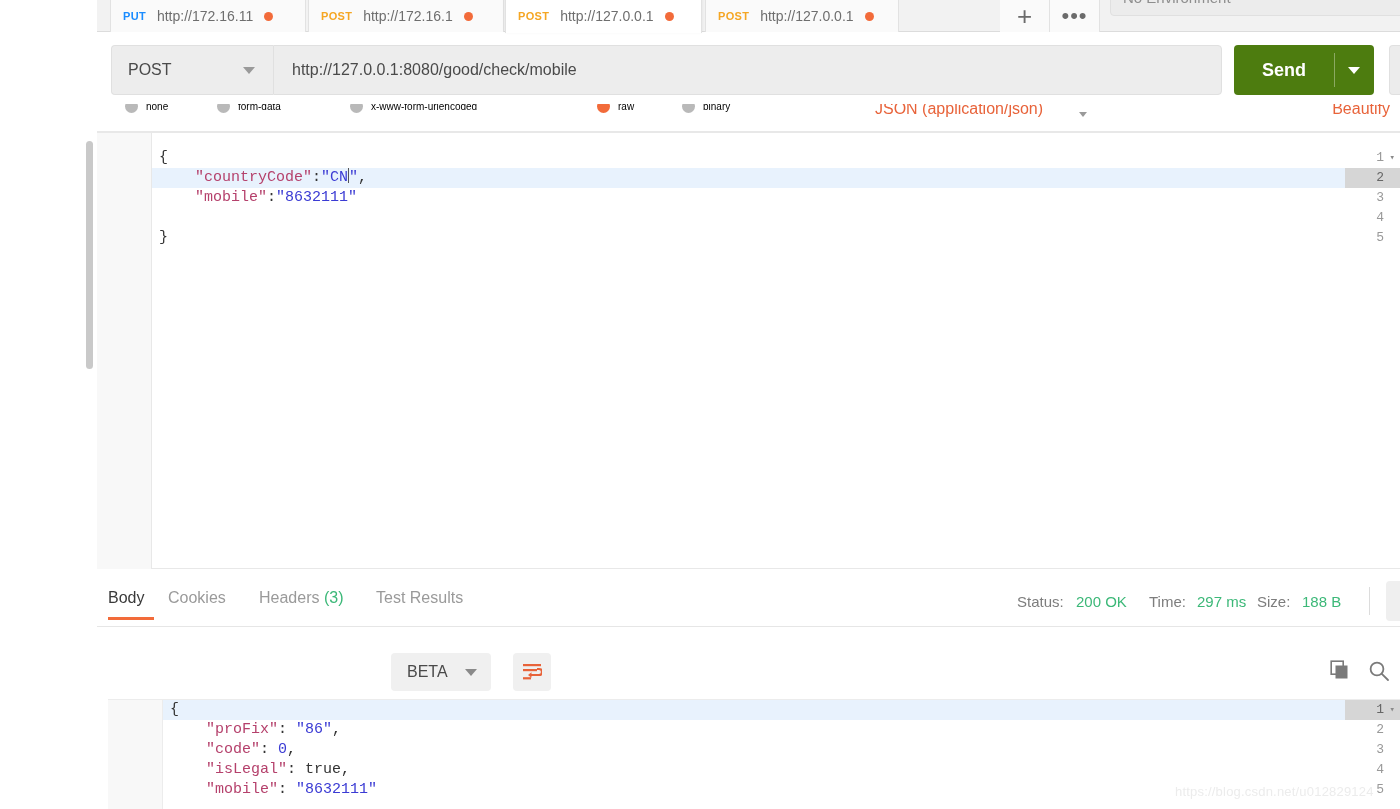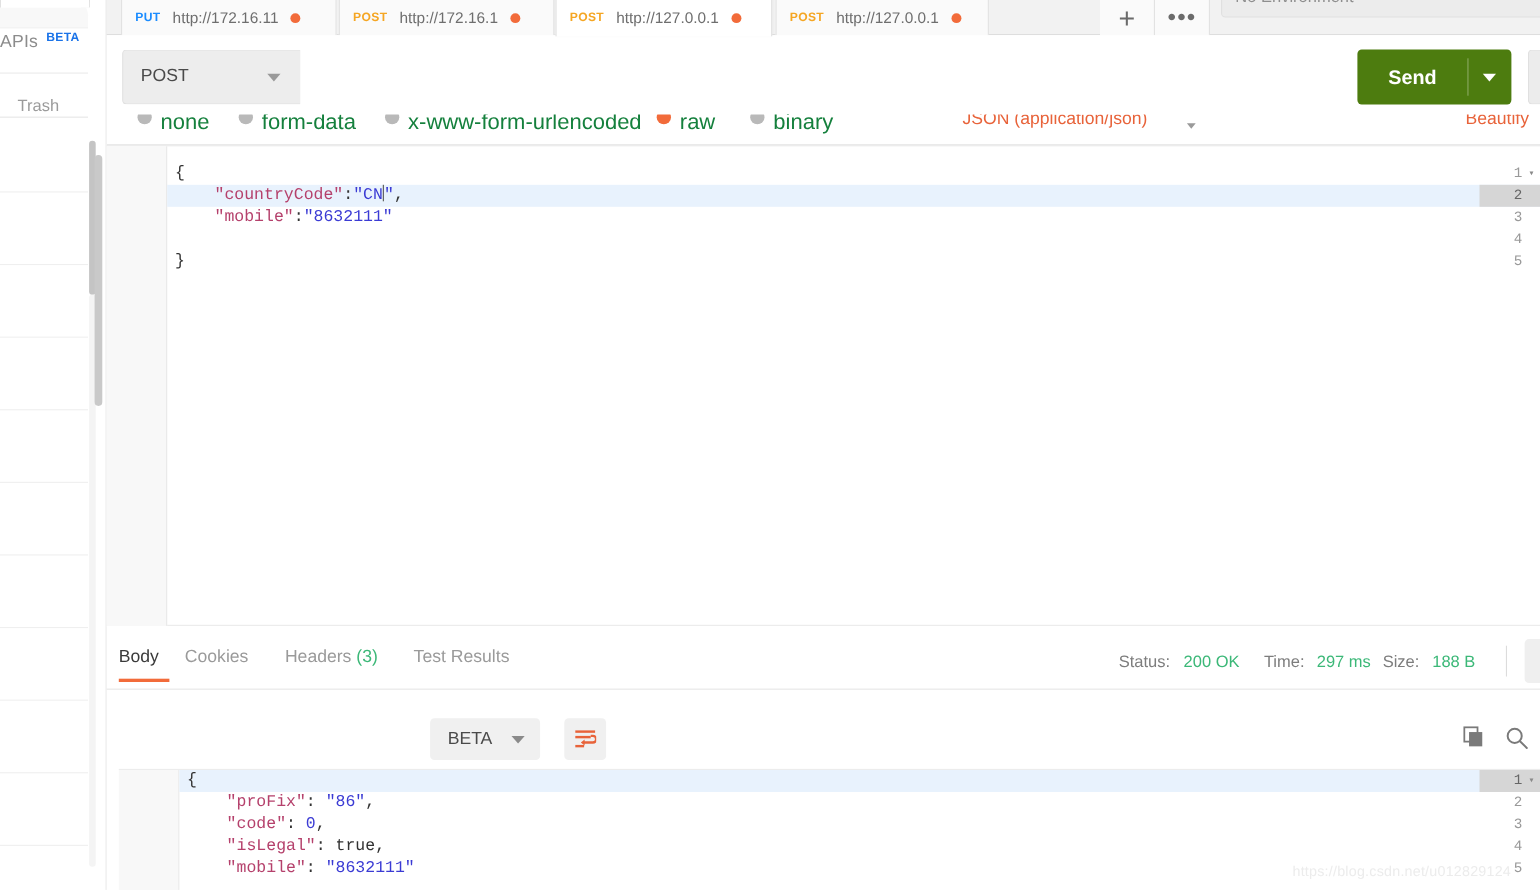--- a/index.html
+++ b/index.html
@@ -144,22 +144,22 @@
     display:flex;align-items:center;justify-content:center;
     font-size:17px; color:#555;
   }
 
   
   .bodytypes {
     position:absolute; left:97px; top:104px; right:0; height:28px;
     background:#fff; overflow:hidden;
   }
   .bt-item {
-    position:absolute; top:-4px; display:flex; align-items:flex-start; gap:8px;
-    font-size:20px; color:#15803d;
+    position:absolute; top:-4px; display:flex; align-items:center; gap:8px;
+    font-size:10px; color:#000000;
   }
   .bt-radio {
     width:13px;height:13px;border-radius:50%;
     background:#b9b9b9; flex:0 0 13px;
   }
   .bt-radio.on { background:#f26b3a; }
   .bt-json {
     position:absolute; top:-4px; left:778px;
     font-size:16px; color:#e8633a;
   }
@@ -300,42 +300,20 @@
   .watermark {
     position:absolute; left:1175px; top:784px; font-size:13px;
     color:#ececec; letter-spacing:.2px; user-select:none;
   }
 </style>
 </head>
 <body>
 
 <div id="app">
 
-  <div class="sidebar">
-    <div class="sb-tabbar"></div>
-    <div class="sb-apis"></div>
-    <div class="sb-apis-label">APIs</div>
-    <div class="sb-beta">BETA</div>
-    <div class="sb-trash"></div>
-    <div class="sb-trash-label">Trash</div>
-    <div class="sb-rows" id="sb-rows">
-        <div class="sb-row" style="height: 68px;"></div>
-        <div class="sb-row" style="height: 66px;"></div>
-        <div class="sb-row" style="height: 66px;"></div>
-        <div class="sb-row" style="height: 66px;"></div>
-        <div class="sb-row" style="height: 66px;"></div>
-        <div class="sb-row" style="height: 66px;"></div>
-        <div class="sb-row" style="height: 66px;"></div>
-        <div class="sb-row" style="height: 66px;"></div>
-        <div class="sb-row" style="height: 66px;"></div>
-        <div class="sb-row" style="height: 66px;"></div>
-      </div>
-    <div class="sb-scroll"></div>
-    <div class="sb-scroll-track"></div>
-  </div>
 
   <div class="tabstrip">
     <div id="tabs-host">
         <div class="req-tab" style="left: 13px; width: 196px;">
           <span class="tab-method m-put">PUT</span>
           <span class="tab-url">http://172.16.11</span>
           <span class="tab-dot"></span>
         </div>
         <div class="req-tab" style="left: 211px; width: 196px;">
           <span class="tab-method m-post">POST</span>
@@ -361,20 +339,21 @@
     </div>
     <div class="env-select">No Environment</div>
 
   </div>
 
   <div class="urlbar">
     <div class="method-box">
       <span class="method-label">POST</span>
       <span class="method-caret"></span>
     </div>
+    <div class="url-input">http://127.0.0.1:8080/good/check/mobile</div>
     <div class="send-btn">
       <span class="send-label">Send</span>
       <span class="send-split"></span>
       <span class="send-caret"></span>
     </div>
     <div class="save-btn">Save</div>
 
   </div>
 
   <div class="bodytypes">

